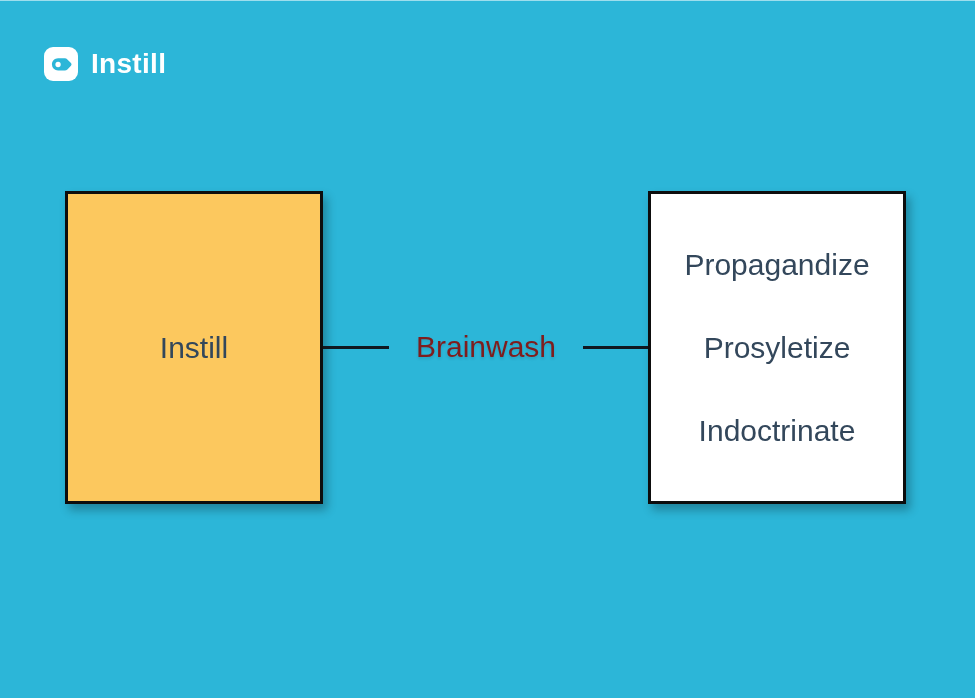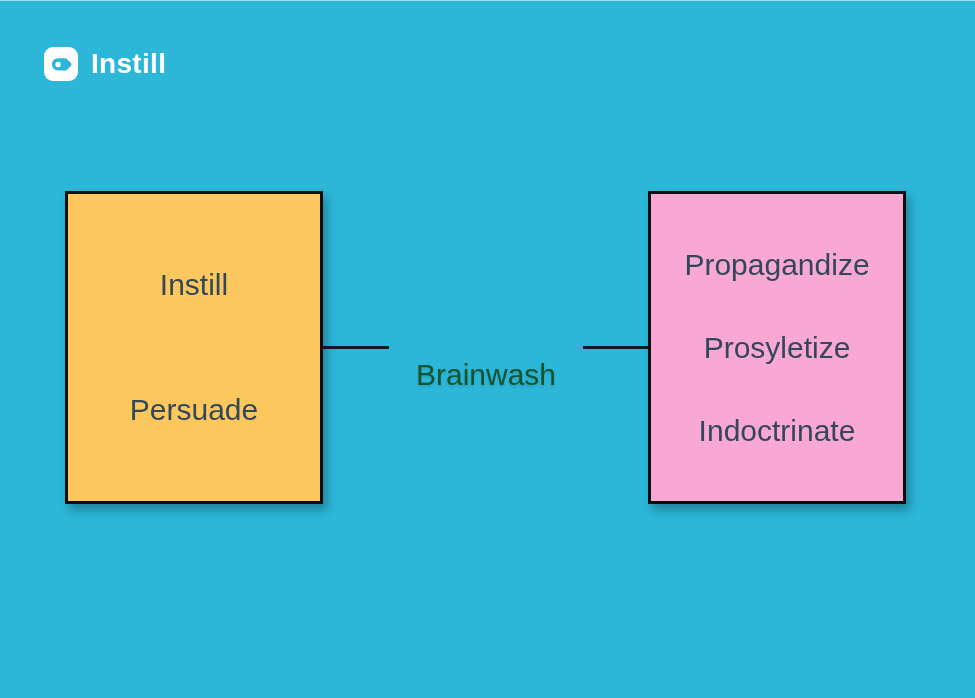--- a/index.html
+++ b/index.html
@@ -51,21 +51,21 @@
     height: 313px;
     border: 3px solid #0D0D0D;
     box-shadow: 4px 6px 9px rgba(0,0,0,0.28);
     display: flex;
     flex-direction: column;
     justify-content: space-around;
     padding: 29px 0;
     text-align: center;
   }
   .word-box.left  { left: 65px;  background: #FCC85E; }
-  .word-box.right { left: 648px; background: #f9a8d4; }
+  .word-box.right { left: 648px; background: #ffffff; }
   .word {
     color: #33475B;
     font-size: 30px;
     font-weight: 500;
     line-height: 36px;
   }
 
   
   .connector {
     position: absolute;
@@ -74,46 +74,44 @@
     background: #101820;
   }
   .connector.left  { left: 323px; width: 66px; }
   .connector.right { left: 583px; width: 65px; }
   .center-word {
     position: absolute;
     left: 389px;
     top: 328px;
     width: 194px;
     text-align: center;
-    color: #14532d;
+    color: #7f1d1d;
     font-size: 30px;
     font-weight: 500;
     line-height: 36px;
     text-shadow: 0 2px 3px rgba(0,0,0,0.12);
-    margin-top: 28px;
   }
 </style>
 </head>
 <body>
 
 <div class="canvas">
 
   <div class="logo">
     <span class="logo-icon">
       <svg viewBox="0 0 24 24" width="25" height="25" aria-hidden="true">
         <path d="M2.8 12c0-3.25 2.63-5.9 5.88-5.9h6.5c.92 0 1.8.37 2.45 1.03l3.45 3.52c.7.72.7 1.88 0 2.6l-3.45 3.52a3.43 3.43 0 0 1-2.45 1.03h-6.5A5.89 5.89 0 0 1 2.8 12z" fill="#2CB6D8"></path>
         <circle cx="8.7" cy="12" r="2.55" fill="#FFFFFF"></circle>
       </svg>
     </span>
     <span class="logo-text">Instill</span>
   </div>
 
   <div class="word-box left">
     <div class="word">Instill</div>
-    <div class="word">Persuade</div>
   </div>
 
   <div class="connector left"></div>
 
   <div class="center-word">Brainwash</div>
 
   <div class="connector right"></div>
 
   <div class="word-box right">
     <div class="word">Propagandize</div>

